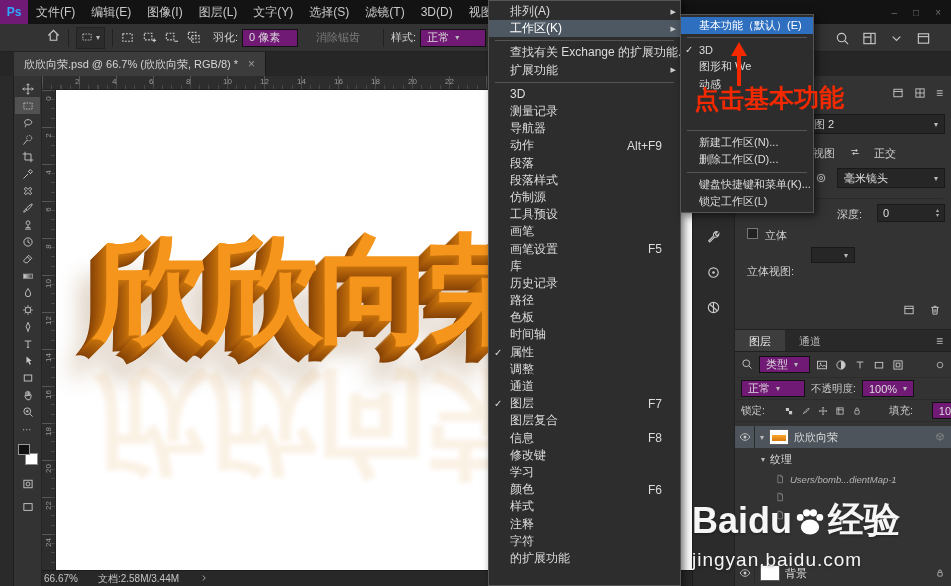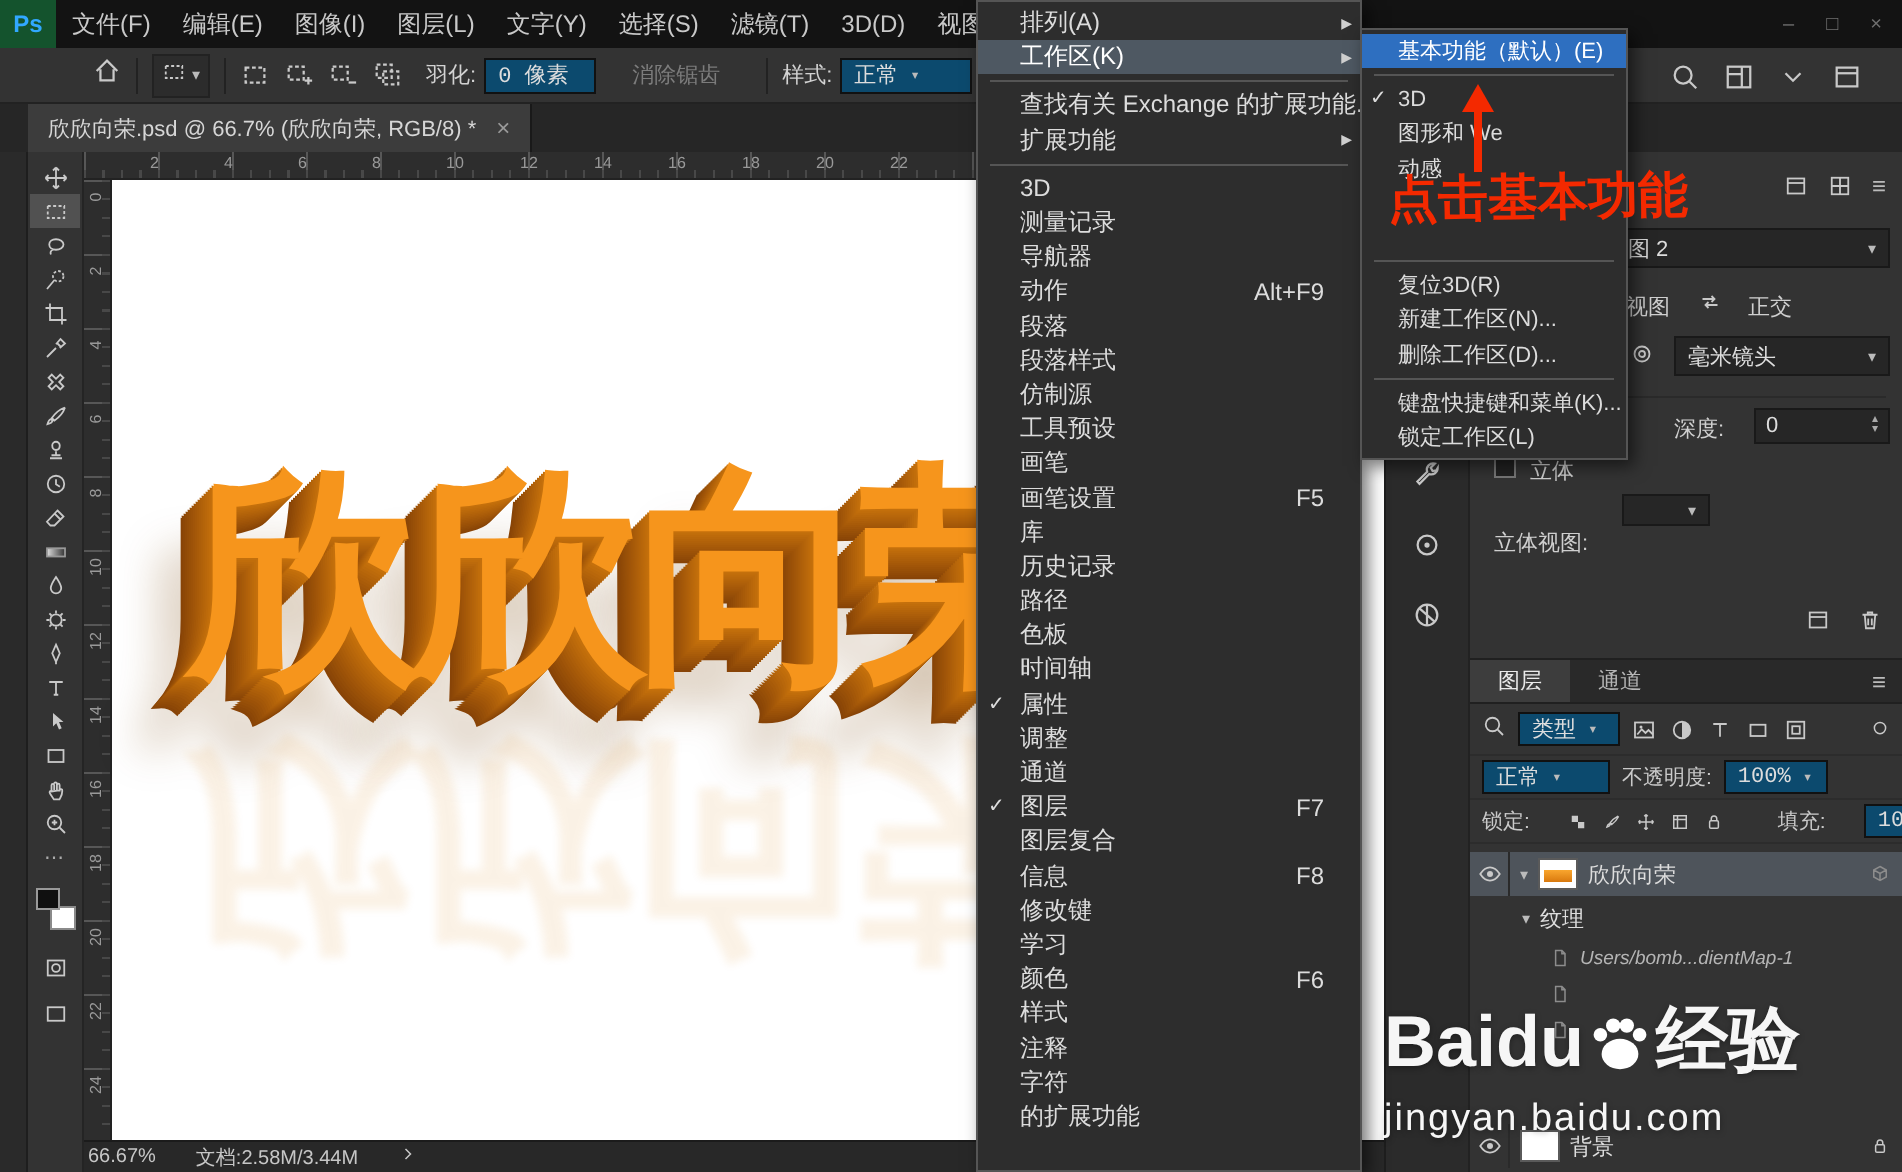--- a/index.html
+++ b/index.html
@@ -3,34 +3,34 @@
 <meta charset="utf-8">
 <style>
   * { margin:0; padding:0; box-sizing:border-box; }
   html,body { background:#000; }
   .screen{ position:relative; width:951px; height:586px; overflow:hidden;
     background:#1e1e1e; font-family:"Liberation Sans","DejaVu Sans",sans-serif; color:#ccc; }
 
   
   .menubar{ position:absolute; top:0; left:0; right:0; height:24px; background:#131313;
     display:flex; align-items:center; z-index:5; }
-  .ps-logo{ width:28px; height:24px; background:#14532d; color:#31a8ff; font-size:12px;
+  .ps-logo{ width:28px; height:24px; background:#701a75; color:#31a8ff; font-size:12px;
     font-weight:bold; display:flex; align-items:center; justify-content:center; }
   .menu-item{ font-size:12px; color:#c9c9c9; padding:0 8px; line-height:24px; white-space:nowrap; }
   .menu-item.active{ background:#2a2a2a; }
   .win-controls{ margin-left:auto; display:flex; gap:16px; padding-right:10px; color:#6f6f6f; font-size:10px; }
 
   
   .optionsbar{ position:absolute; top:24px; left:0; right:0; height:28px; background:#333;
     border-bottom:1px solid #222; display:flex; align-items:center; z-index:4; padding-left:46px; }
   .ob-sep{ width:1px; height:18px; background:#222; margin:0 7px; }
   .ob-label{ font-size:11px; color:#d2d2d2; white-space:nowrap; }
   .ob-label.dim{ color:#7c7c7c; }
-  .ob-box{ background:#0c4a6e; border:1px solid #111; height:18px; display:flex; align-items:center;
-    padding:0 6px; font-size:11px; color:#ddd; gap:6px; white-space:nowrap;font-family:Liberation Mono, monospace; }
+  .ob-box{ background:#701a75; border:1px solid #111; height:18px; display:flex; align-items:center;
+    padding:0 6px; font-size:11px; color:#ddd; gap:6px; white-space:nowrap; }
   .ob-right{ position:absolute; right:20px; top:0; height:28px; display:flex; align-items:center; gap:12px; }
   .preset-box{ display:flex; align-items:center; gap:3px; padding:1px 4px; border:1px solid #222; background:#2c2c2c; }
   .caret{ font-size:8px; color:#bbb; }
 
   
   .tabbar{ position:absolute; top:52px; left:0; right:0; height:24px; background:#262626; z-index:3; }
   .doc-tab{ position:absolute; left:14px; top:0; height:24px; background:#3c3c3c;
     border-right:1px solid #191919; display:flex; align-items:center; gap:10px;
     padding:0 10px; font-size:11px; color:#d6d6d6; white-space:nowrap; }
   .tab-close{ color:#9a9a9a; font-size:12px; }
@@ -1014,26 +1014,20 @@
       </div>
       <div class="mrow">
         <span class="mcheck"></span>
         <span class="mlabel"></span>
         <span class="mshort"></span>
         <span class="marrow"></span>
       </div>
       <div class="msep"></div>
       <div class="mrow">
         <span class="mcheck"></span>
-        <span class="mlabel">复位3D(R)</span>
-        <span class="mshort"></span>
-        <span class="marrow"></span>
-      </div>
-      <div class="mrow">
-        <span class="mcheck"></span>
         <span class="mlabel">新建工作区(N)...</span>
         <span class="mshort"></span>
         <span class="marrow"></span>
       </div>
       <div class="mrow">
         <span class="mcheck"></span>
         <span class="mlabel">删除工作区(D)...</span>
         <span class="mshort"></span>
         <span class="marrow"></span>
       </div>

